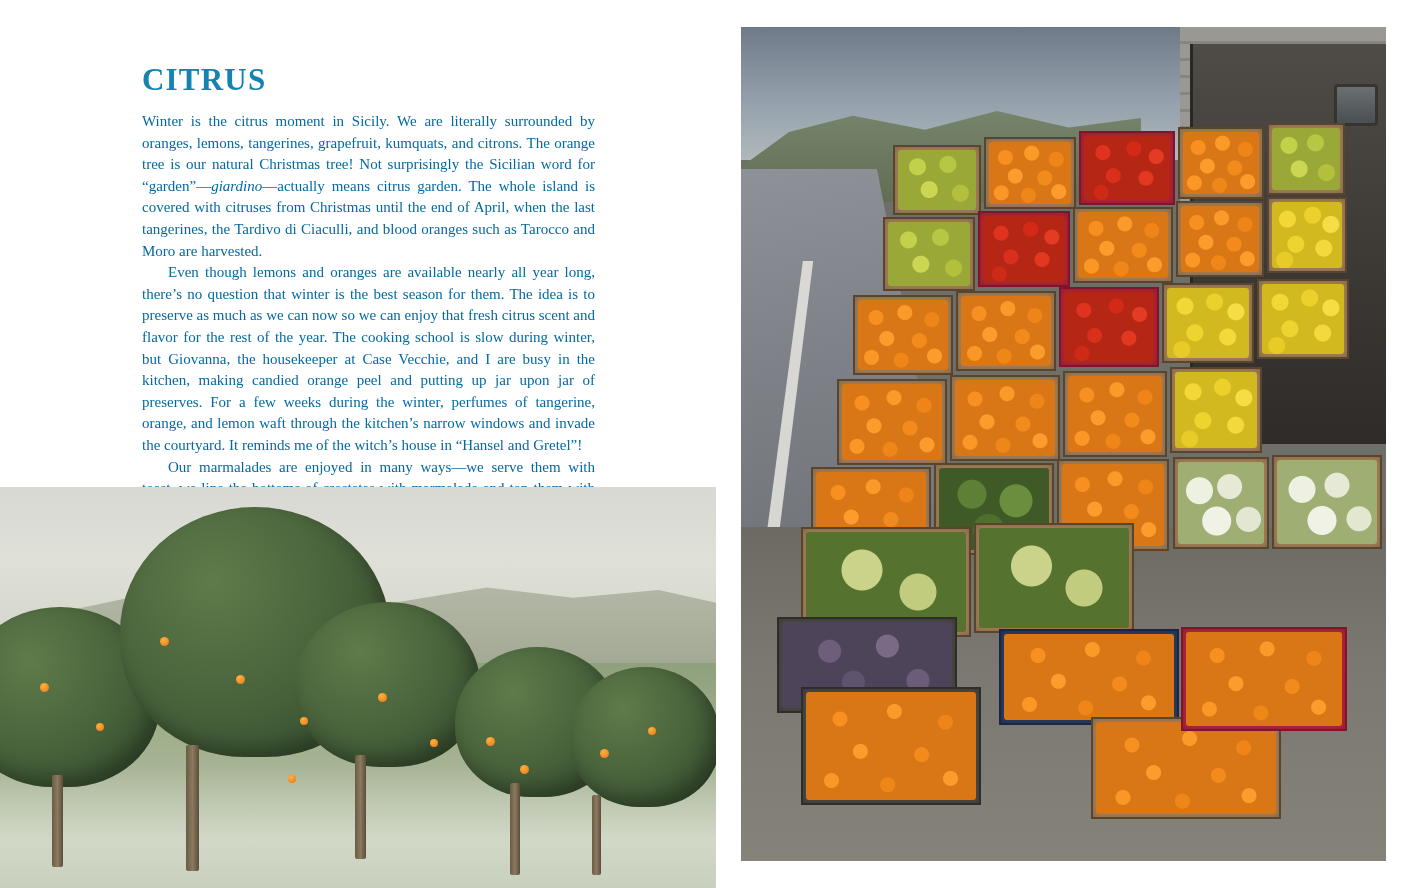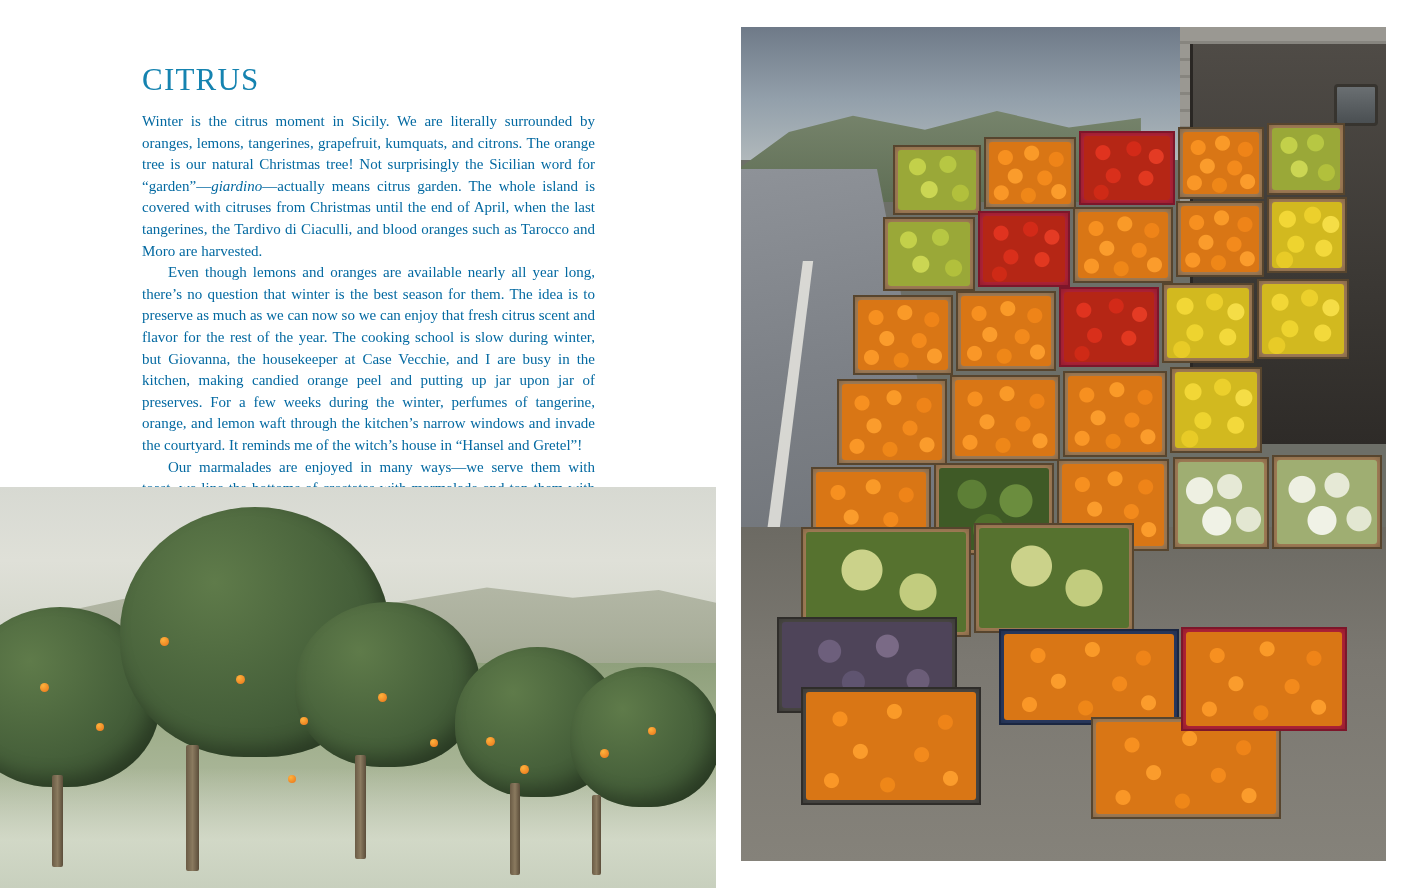--- a/index.html
+++ b/index.html
@@ -28,21 +28,21 @@
     background: #ffffff;
   }
   .text-block {
     position: absolute;
     left: 142px;
     top: 64px;
     width: 453px;
   }
   .chapter-title {
     font-family: "Liberation Serif", serif;
-    font-weight: normal;
+    font-weight: bold;
     font-size: 31px;
     letter-spacing: 1.2px;
     color: #1583b0;
     margin: 0 0 16px 0;
     line-height: 1;
   }
   .body-par {
     font-size: 15px;
     line-height: 1.44;
     color: #0369a1;

